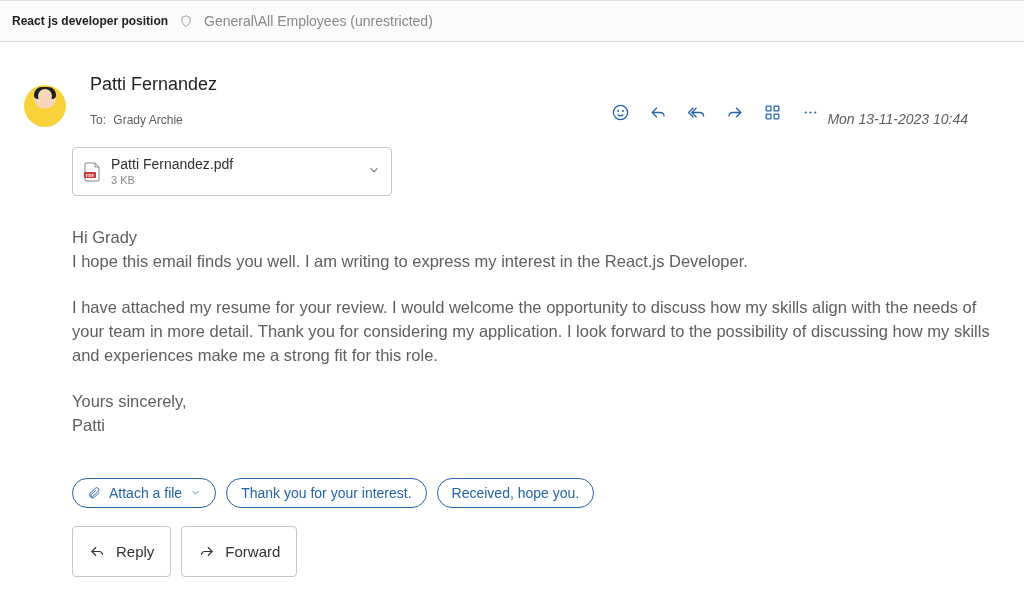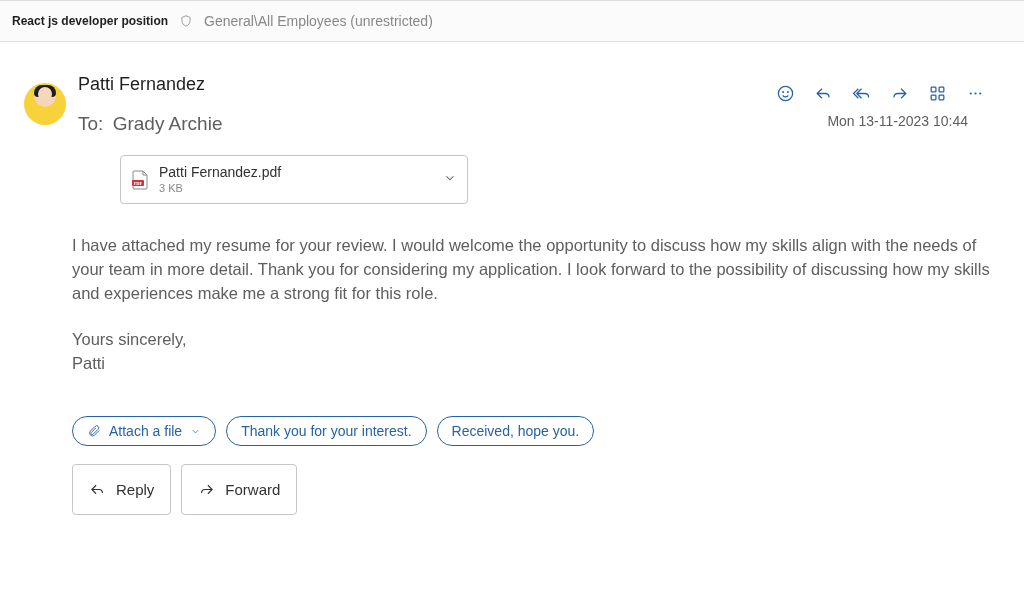--- a/index.html
+++ b/index.html
@@ -51,22 +51,23 @@
     color: #8a8886;
   }
 
   .message-card {
     margin: 20px 8px 0 8px;
     background: #fff;
   }
 
   .header-row {
     display: flex;
-    align-items: center;
+    align-items: flex-end;
     padding: 10px 24px 0 16px;
+    gap: 12px;
   }
   .avatar {
     width: 42px;
     height: 42px;
     border-radius: 50%;
     background: radial-gradient(circle at 50% 30%, #f6d6b8 0 30%, transparent 31%),
                 linear-gradient(#f7d23b, #f7d23b);
     margin-right: 12px;
     flex: 0 0 auto;
     position: relative;
@@ -93,21 +94,21 @@
   .sender-block {
     flex: 1 1 auto;
     min-width: 0;
   }
   .sender-name {
     font-size: 18px;
     color: #201f1e;
     line-height: 1.4;
   }
   .recipient-line {
-    font-size: 19px;
+    font-size: 12px;
     color: var(--text-subtle);
     margin-top: 16px;
   }
   .recipient-line .to-label { margin-right: 4px; }
 
   .header-actions {
     display: flex;
     align-items: center;
     gap: 4px;
     color: var(--accent);
@@ -125,38 +126,37 @@
   .timestamp {
     font-size: 14px;
     color: #605e5c;
     margin-top: 4px;
     text-align: right;
     padding-right: 24px;
   }
 
   .header-right {
     display: flex;
-    flex-direction: column;
     align-items: flex-end;
+    font-style: italic;
   }
 
   .attachment-row {
     margin: 20px 0 0 64px;
   }
   .attachment-chip {
     display: inline-flex;
     align-items: center;
     border: 1px solid var(--border-strong);
     border-radius: 4px;
     padding: 8px 38px 8px 10px;
     position: relative;
-    width: 348px;
+    width: 320px;
     cursor: pointer;
     background: #fff;
-    margin-left: 48px;
   }
   .pdf-icon {
     width: 18px; height: 20px;
     position: relative;
     margin-right: 10px;
   }
   .pdf-icon svg { width: 18px; height: 20px; }
   .att-text { display: flex; flex-direction: column; line-height: 1.25; }
   .att-name { font-size: 14px; color: #323130; }
   .att-size { font-size: 11px; color: #8a8886; }
@@ -303,20 +303,24 @@
       </span>
       <span class="att-chevron">
         <svg viewBox="0 0 24 24">
             <path d="M6 9l6 6 6-6"></path>
           </svg>
       </span>
     </div>
   </div>
 
   <div class="body-content">
+    <p>
+      <span>Hi Grady</span><br>
+      <span>I hope this email finds you well. I am writing to express my interest in the React.js Developer.</span>
+    </p>
     <p>I have attached my resume for your review. I would welcome the opportunity to discuss how my skills align with the needs of your team in more detail. Thank you for considering my application. I look forward to the possibility of discussing how my skills and experiences make me a strong fit for this role.</p>
     <p class="p-last">
       <span>Yours sincerely,</span><br>
       <span>Patti</span>
     </p>
   </div>
 
   <div class="suggestion-row">
     <button class="pill-btn">
       <svg viewBox="0 0 24 24">

